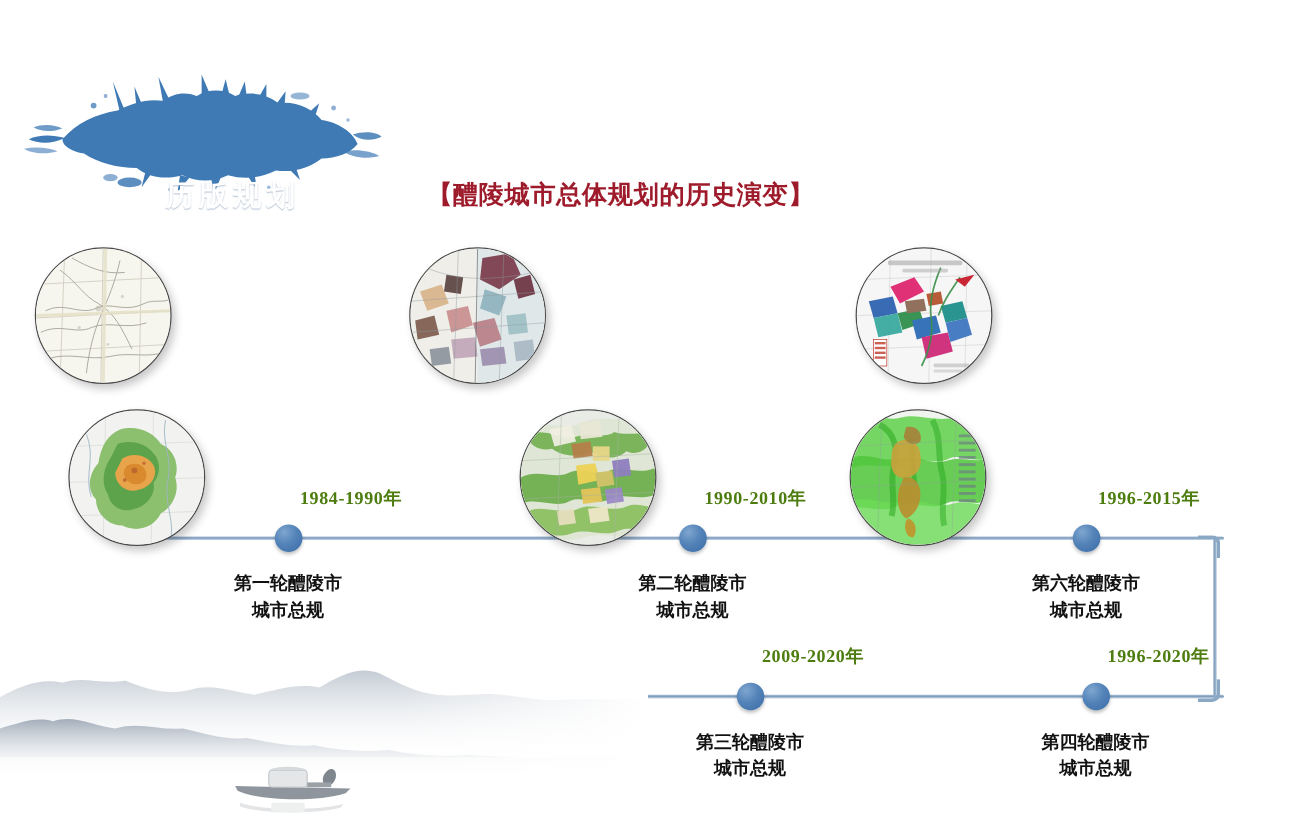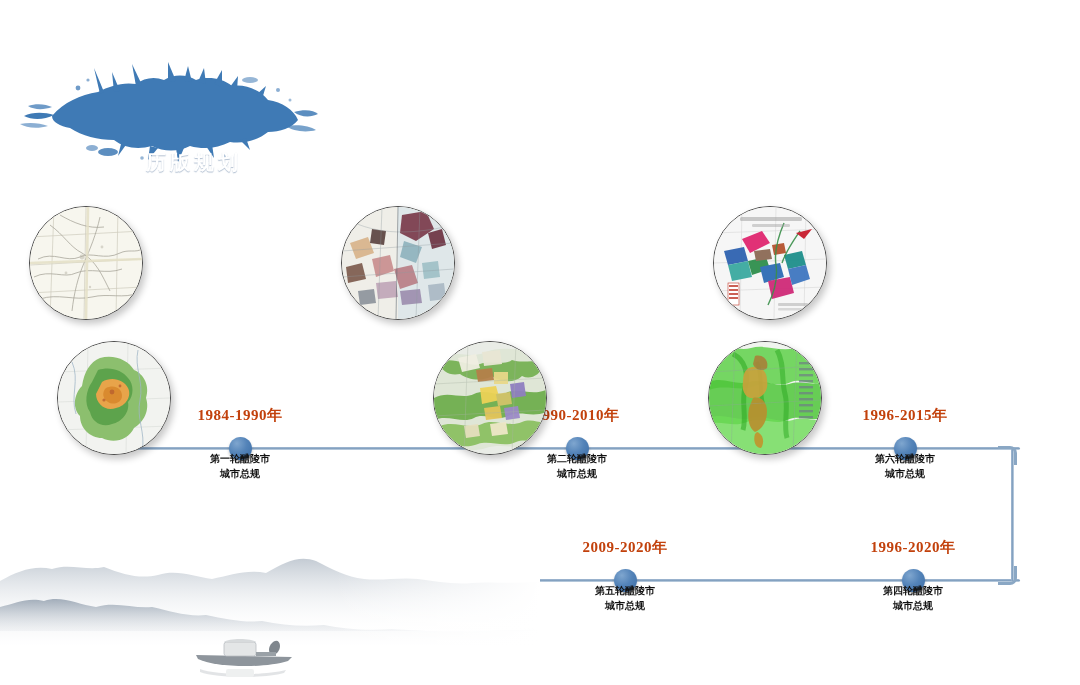--- a/index.html
+++ b/index.html
@@ -38,21 +38,21 @@
     height: 104px;
   }
   .brush svg { display: block; width: 100%; height: 100%; }
   .brush-label {
     position: absolute;
     left: 96px;
     top: 92px;
     width: 160px;
     text-align: center;
     font-family: Liberation Sans, sans-serif;
-    font-size: 20px;
+    font-size: 24px;
     font-weight: 700;
     letter-spacing: 4px;
     color: #ffffff;
     line-height: 1;
     text-shadow: 0 1px 1px rgba(30,70,120,.35);
     pointer-events: none;
   }
   .header-title {
     position: absolute;
     left: 356px;
@@ -113,35 +113,35 @@
     width: 23px; height: 23px;
     left: -11.5px; top: -11.5px;
     border-radius: 50%;
     background: radial-gradient(circle at 34% 28%, #7fa6cf 0%, #5383b8 45%, #3a6ba5 100%);
     box-shadow: 0 2px 3px rgba(0,0,0,.25);
   }
   .year {
     position: absolute;
     left: -95px; top: -42px;
     width: 190px;
-    text-align: center;
+    text-align: right;
     font-family: "Liberation Serif", "DejaVu Serif", serif;
     font-size: 15px;
     font-weight: 700;
-    color: #c2410c;
+    color: #4d7c0f;
     letter-spacing: .5px;
     white-space: nowrap;
   }
   .caption {
     position: absolute;
-    left: -100px; top: 4px;
+    left: -100px; top: 28px;
     width: 200px;
     text-align: center;
     font-family: "Liberation Sans", "DejaVu Sans", sans-serif;
-    font-size: 10px;
+    font-size: 15px;
     font-weight: 700;
     color: #121212;
     line-height: 1.45;
   }
   .caption .l2 { display: block; text-align: center; }
 
   
   .inkwash {
     position: absolute;
     left: 0; bottom: 0;
@@ -197,20 +197,21 @@
           <circle cx="124" cy="98" r="1.8" opacity=".55"></circle>
           <circle cx="206" cy="96" r="1.5" opacity=".5"></circle>
           <ellipse cx="90" cy="92" rx="10" ry="4" opacity=".85"></ellipse>
           <ellipse cx="74" cy="88" rx="6" ry="3" opacity=".6"></ellipse>
           <ellipse cx="232" cy="20" rx="8" ry="3" opacity=".55"></ellipse>
         </g>
       </svg>
       <div class="brush-label">历版规划</div>
     </div>
 
+    <div class="header-title">【醴陵城市总体规划的历史演变】</div>
   </div>
 
   <div class="timeline">
 
     <div class="track row1"></div>
     <div class="track row2"></div>
     <div class="track vert"></div>
     <div class="corner tr"></div>
     <div class="corner br"></div>
 
@@ -462,21 +463,21 @@
       <div class="caption">
         <span>第六轮醴陵市</span>
         <span class="l2">城市总规</span>
       </div>
     </div>
 
     <div class="node" style="left:625px; top:400px;">
       <div class="dot"></div>
       <div class="year">2009-2020年</div>
       <div class="caption">
-        <span>第五轮醴陵市</span>
+        <span>第三轮醴陵市</span>
         <span class="l2">城市总规</span>
       </div>
     </div>
 
     <div class="node" style="left:913px; top:400px;">
       <div class="dot"></div>
       <div class="year">1996-2020年</div>
       <div class="caption">
         <span>第四轮醴陵市</span>
         <span class="l2">城市总规</span>

